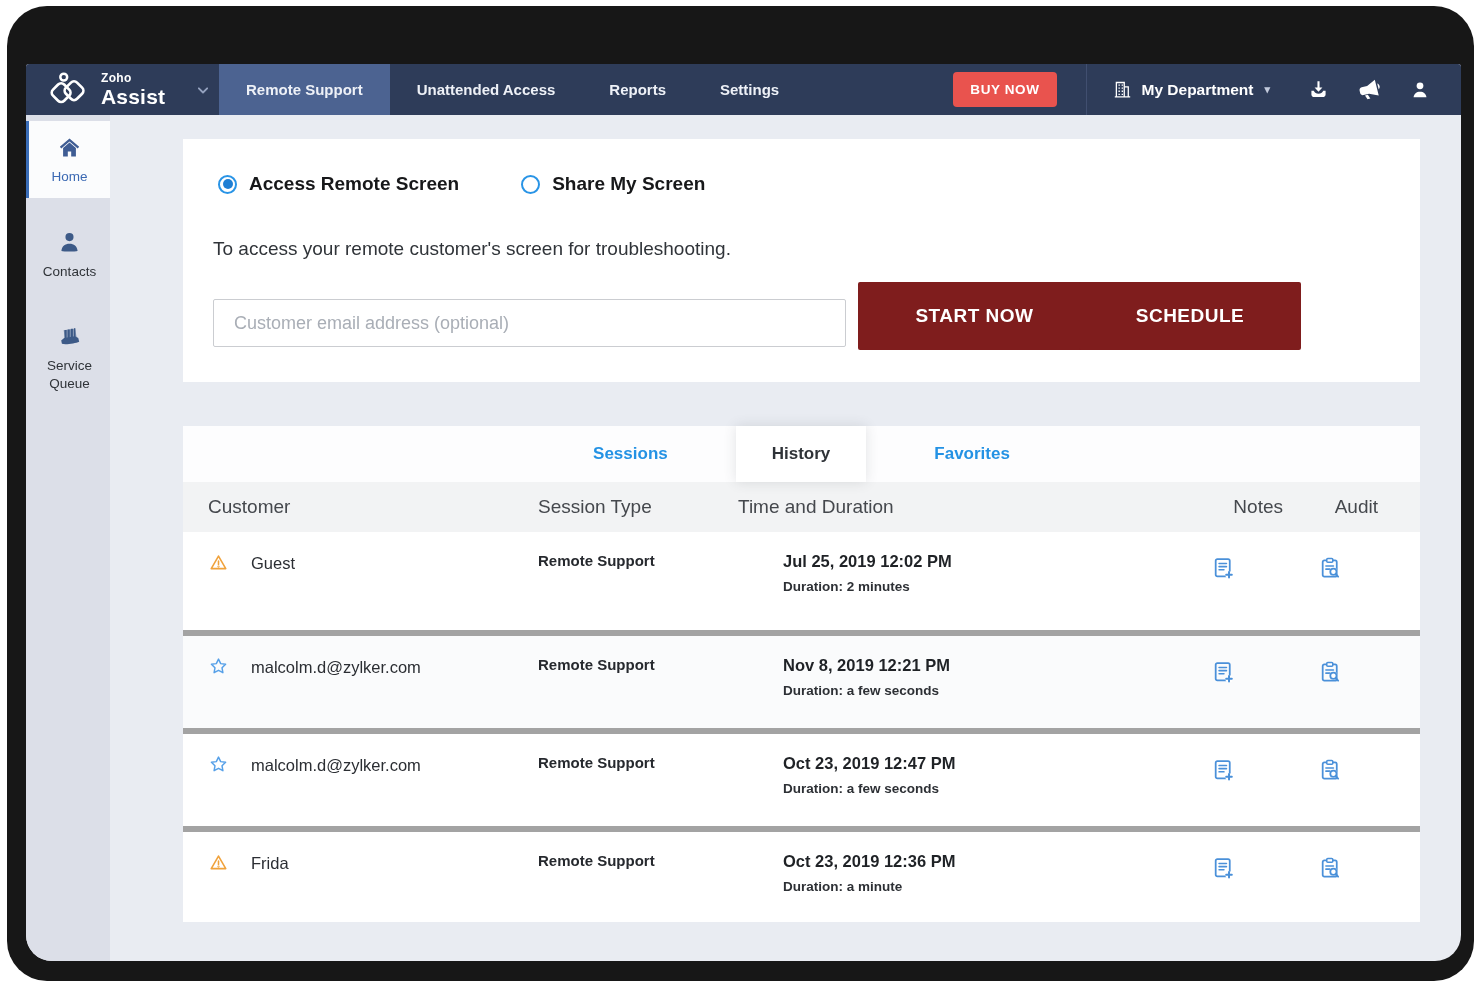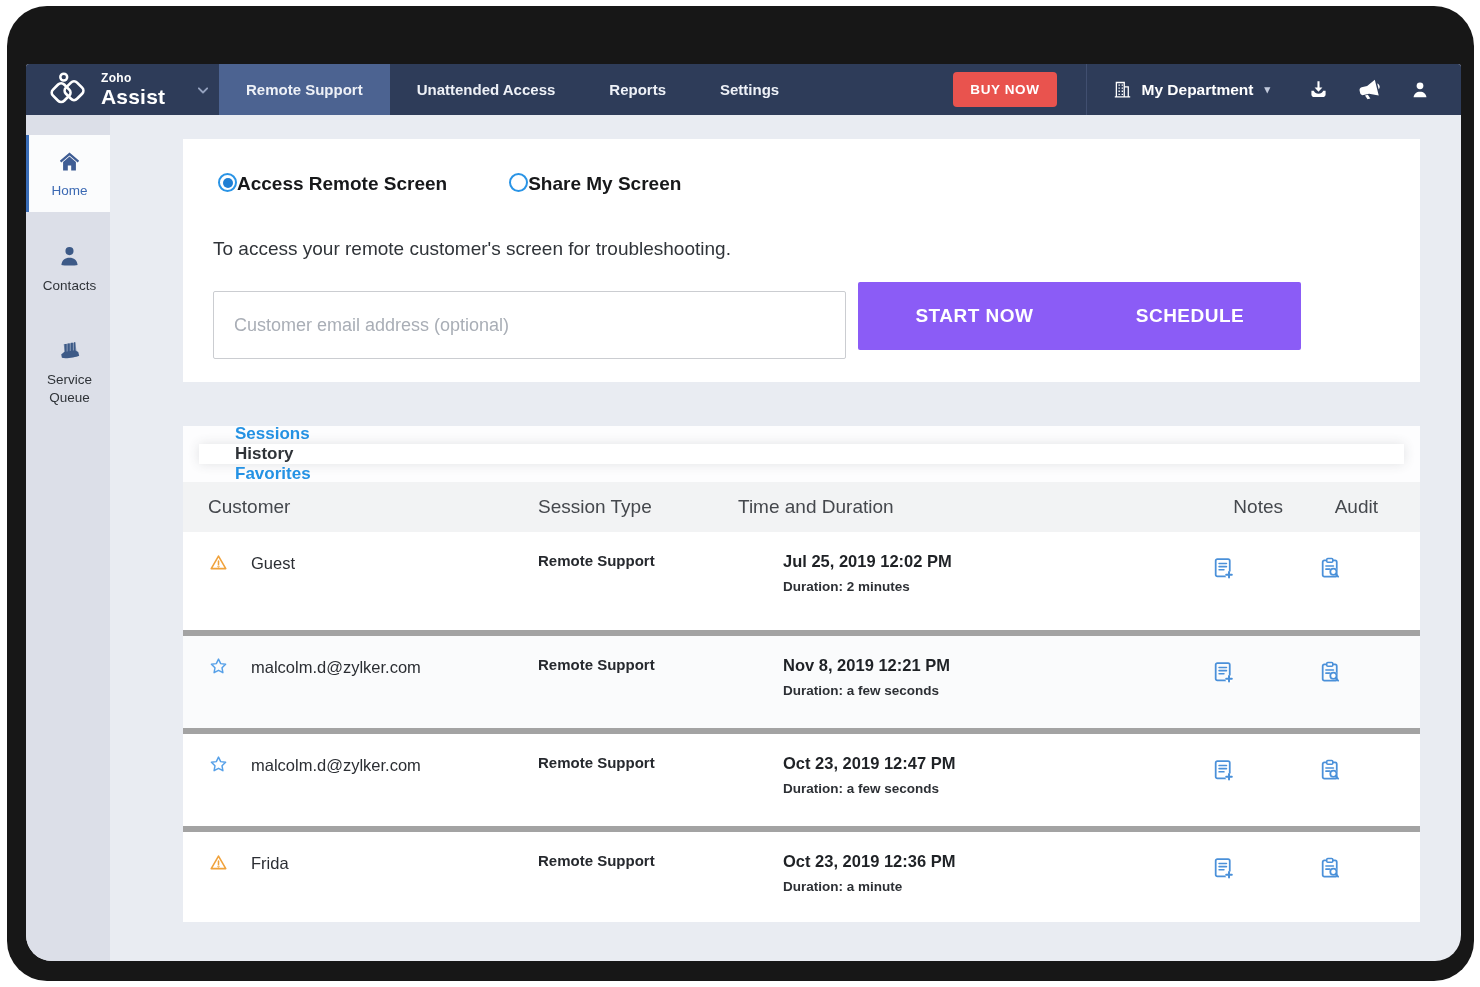--- a/index.html
+++ b/index.html
@@ -31,54 +31,54 @@
              font-family:inherit; font-size:13.5px; font-weight:700; letter-spacing:.6px;
              padding:10px 17px; margin-right:29px; cursor:pointer; }
   .nav-divider { width:1px; align-self:stretch; background:#414f70; margin-right:25px; }
   .dept { display:flex; align-items:center; gap:9px; color:#fff; font-size:15.5px;
           font-weight:700; margin-right:10px; cursor:pointer; }
   .dept-caret { color:#c2cadc; font-size:11px; margin-left:2px; }
   .nav-icon-btn { margin-left:27px; display:flex; align-items:center; cursor:pointer; }
 
   
   .body-row { flex:1; display:flex; min-height:0; }
-  .sidebar { width:84px; background:#dcdfe8; flex-shrink:0; padding-top:20px; }
+  .sidebar { width:84px; background:#dcdfe8; flex-shrink:0; padding-top:6px; }
   .side-item { display:flex; flex-direction:column; align-items:center; gap:7px;
                padding:13px 3px 12px; margin-bottom:18px; border-left:3px solid transparent;
                color:#2f3338; font-size:13.5px; line-height:1.3; text-align:center; cursor:pointer; }
   .side-item.active { background:#fbfcfd; border-left-color:#3a6db8; color:#3b69b3; }
   .side-item .ico { width:27px; height:27px; }
 
   .main { flex:1; position:relative; overflow:hidden; }
 
   
   .form-panel { position:absolute; left:73px; top:24px; width:1237px; height:243px; background:#fff; }
   .radios { position:absolute; left:35px; top:34px; display:flex; gap:62px; align-items:center; }
-  .radio { display:flex; align-items:flex-start; font-size:19px; font-weight:700;
+  .radio { display:flex; align-items:center; gap:12px; font-size:19px; font-weight:700;
            color:#17181a; cursor:pointer; }
   .radio-circle { width:19px; height:19px; border:2px solid #2994e6; border-radius:50%;
                   position:relative; flex-shrink:0; }
   .radio.selected .radio-circle::after { content:""; position:absolute; inset:2.5px;
                   background:#1f7fd4; border-radius:50%; }
   .form-desc { position:absolute; left:30px; top:99px; font-size:19px; color:#303439; }
-  .email-input { position:absolute; left:30px; top:152px; width:633px; height:68px;
+  .email-input { position:absolute; left:30px; top:160px; width:633px; height:48px;
                  border:1px solid #cbcdd1; border-radius:2px; padding:0 20px;
                  font-family:inherit; font-size:18px; color:#333; outline:none; }
   .email-input::placeholder { color:#a9aeb6; }
-  .btn-primary { position:absolute; top:143px; height:68px; background:#8b5cf6; color:#fff;
+  .btn-primary { position:absolute; top:143px; height:68px; background:#7f1d1d; color:#fff;
                  border:none; border-radius:2px; font-family:inherit; font-size:19px;
                  font-weight:700; letter-spacing:.5px; cursor:pointer; }
   .btn-start { left:675px; width:233px; }
   .btn-schedule { left:896px; width:222px; }
 
   
   .table-panel { position:absolute; left:73px; top:311px; width:1237px; height:496px;
                  background:#fff; }
   .panel-tabs { height:56px; display:flex; justify-content:center; align-items:stretch;
-                background:#fdfdfe;flex-direction:column; }
+                background:#fdfdfe; }
   .panel-tab { display:flex; align-items:center; padding:0 36px; margin:0 16px;
                font-size:17px; font-weight:700; color:#2492e4; cursor:pointer; }
   .panel-tab.active { color:#2f3338; background:#fff; box-shadow:0 0 12px rgba(60,64,70,.14); }
 
   .grid { display:grid; grid-template-columns:330px 200px 1fr 120px 95px;
           padding-left:25px; padding-right:42px; }
   .table-header { height:50px; background:#f2f3f4; align-items:center;
                   font-size:19px; color:#45484d; }
   .th-center { text-align:right; }
   .t-row { min-height:98px; padding-top:20px; border-top:6px solid #a3a3a3; background:#fff; }

